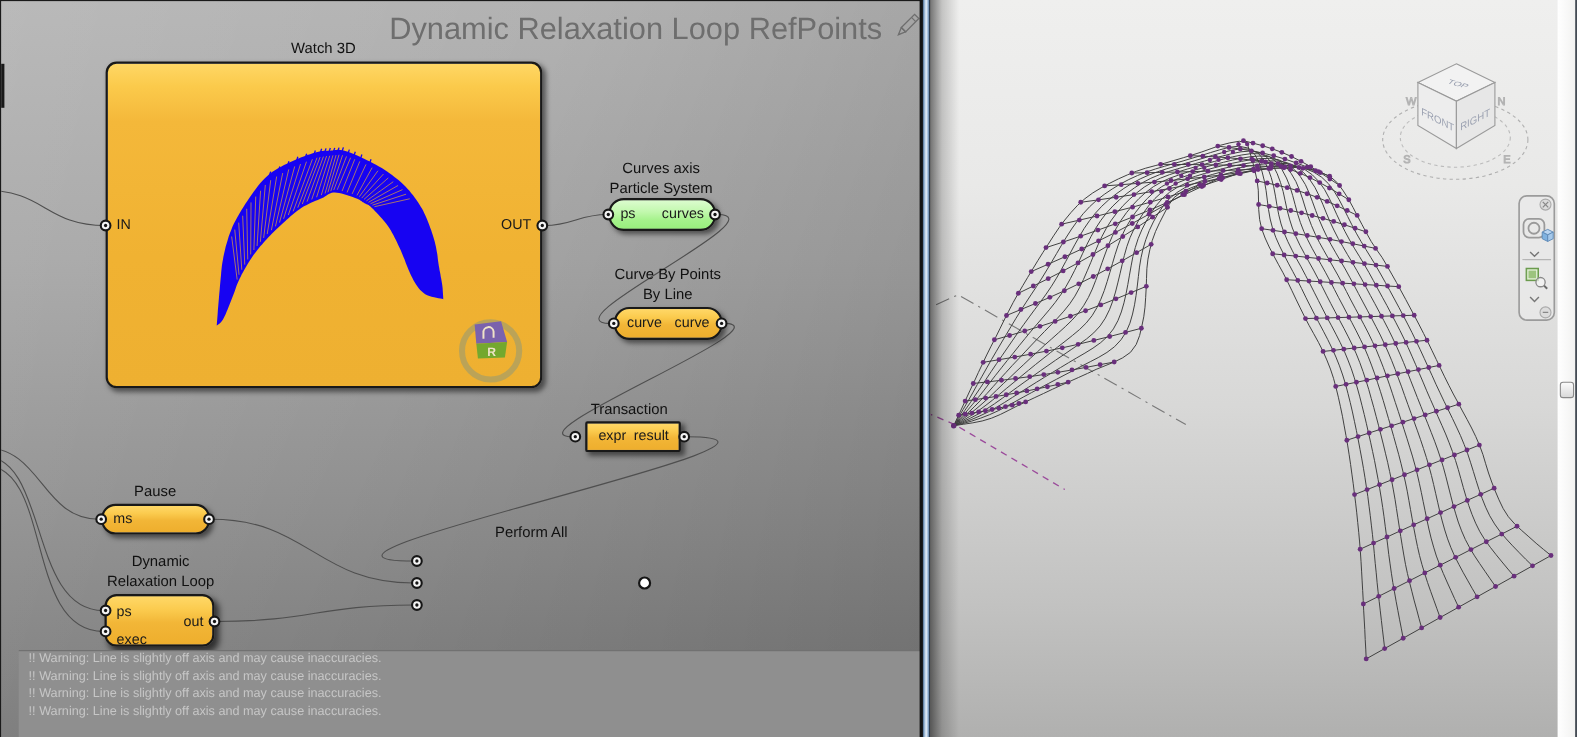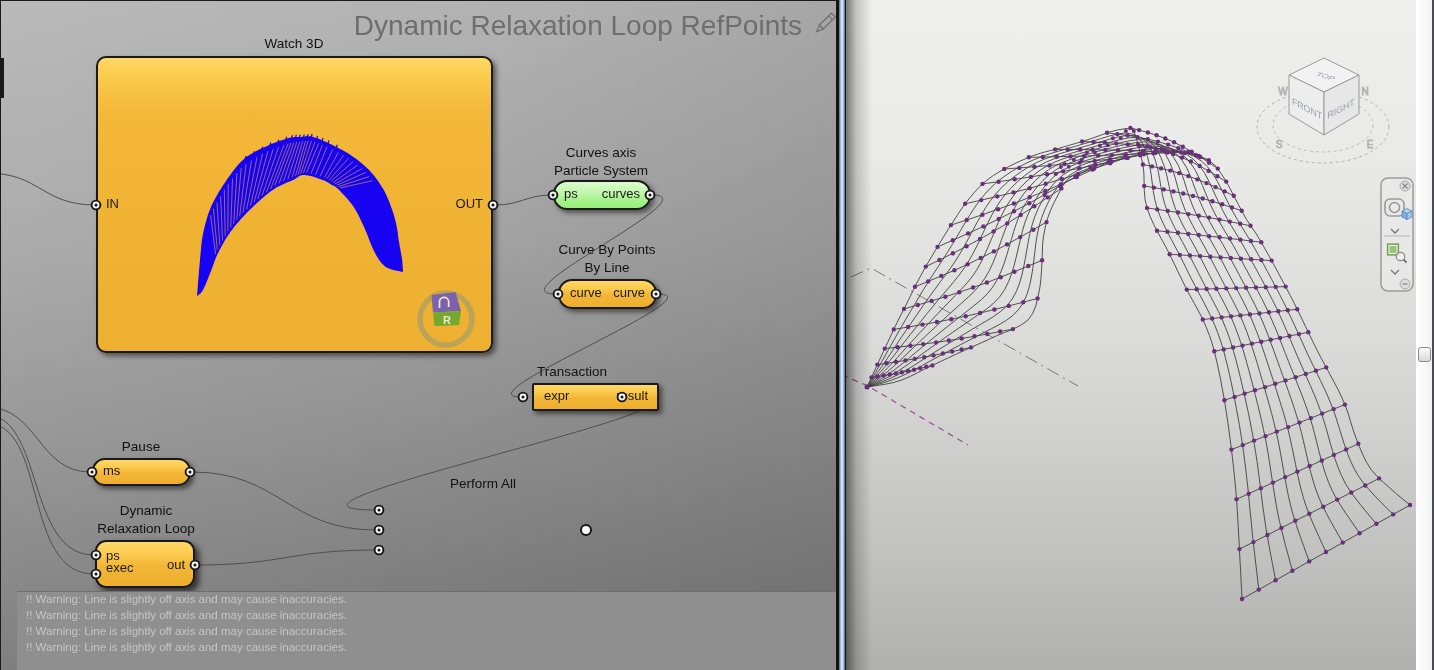--- a/index.html
+++ b/index.html
@@ -133,35 +133,35 @@
     </div>
 
     <div class="lbl" style="left:606px;top:241px">Curve By Points</div>
     <div class="lbl" style="left:606px;top:259px">By Line</div>
     <div class="node orange" style="left:557px;top:278px;width:99px;height:30px;border-radius:14px">
       <div class="plbl" style="left:10px;top:4px">curve</div>
       <div class="plbl" style="right:10px;top:4px">curve</div>
     </div>
 
     <div class="lbl" style="left:571px;top:363px">Transaction</div>
-    <div class="node orange" style="left:531px;top:382px;width:127px;height:28px;border-radius:2px">
+    <div class="node orange" style="left:531px;top:382px;width:87px;height:28px;border-radius:2px">
       <div class="plbl" style="left:10px;top:3px">expr</div>
       <div class="plbl" style="right:9px;top:3px">result</div>
     </div>
 
     <div class="lbl" style="left:140px;top:438px">Pause</div>
     <div class="node orange" style="left:91px;top:457px;width:99px;height:28px;border-radius:13px">
       <div class="plbl" style="left:9px;top:3px">ms</div>
     </div>
 
     <div class="lbl" style="left:145px;top:502px">Dynamic</div>
     <div class="lbl" style="left:145px;top:520px">Relaxation Loop</div>
     <div class="node orange" style="left:94px;top:539px;width:100px;height:48px;border-radius:11px;box-shadow:4px 4px 6px rgba(0,0,0,0.65)">
       <div class="plbl" style="left:9px;top:6px">ps</div>
-      <div class="plbl" style="left:9px;top:18px">exec</div>
+      <div class="plbl" style="left:9px;top:31px">exec</div>
       <div class="plbl" style="right:8px;top:15px">out</div>
     </div>
 
     <div class="lbl" style="left:482px;top:475px">Perform All</div>
 
     <svg width="838" height="670" style="position:absolute;left:0;top:0;pointer-events:none">
       <circle cx="95" cy="204" r="4.4" fill="#f4f4f4" stroke="#161616" stroke-width="1.9"></circle>
 <circle cx="95" cy="204" r="1.5" fill="#161616"></circle>
 <circle cx="492" cy="204" r="4.4" fill="#f4f4f4" stroke="#161616" stroke-width="1.9"></circle>
 <circle cx="492" cy="204" r="1.5" fill="#161616"></circle>

